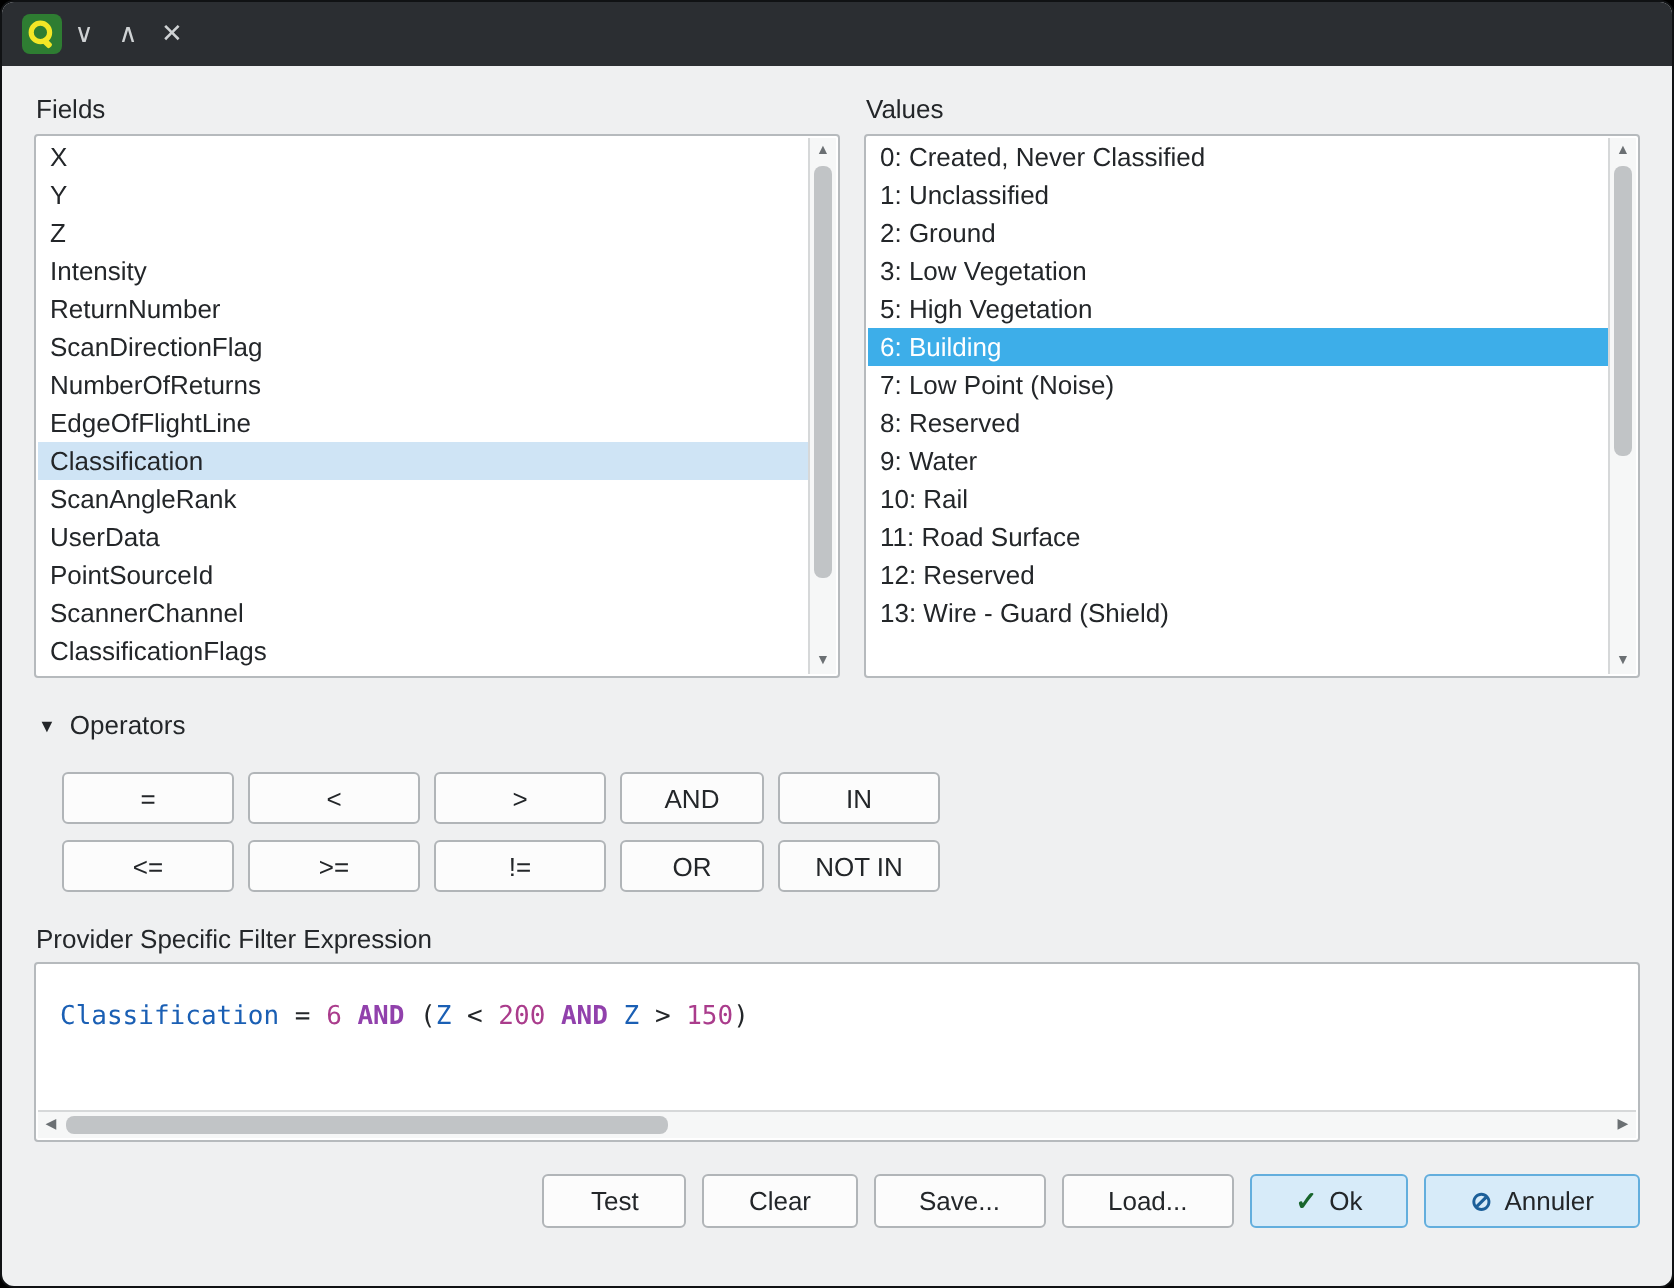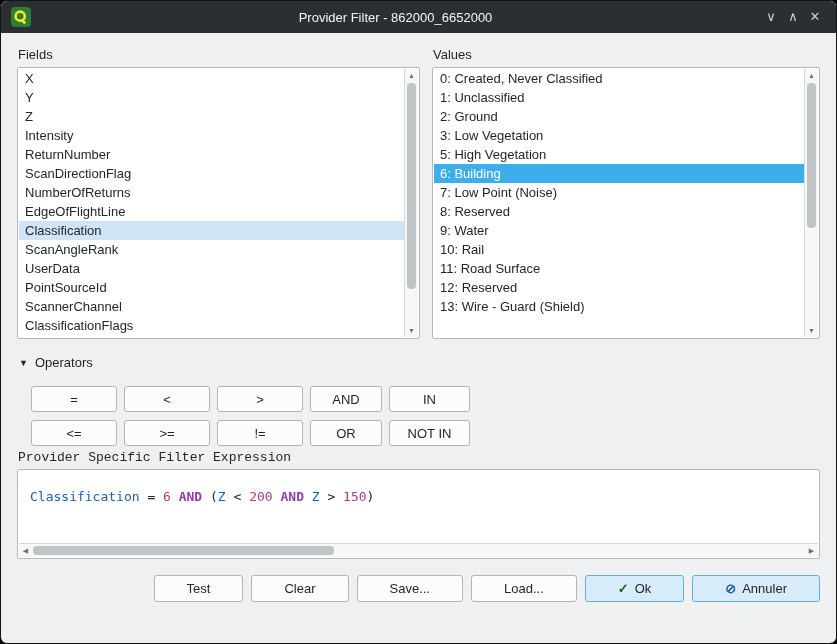--- a/index.html
+++ b/index.html
@@ -58,60 +58,59 @@
   .op-header { margin:16px 0 0 2px; display:flex; align-items:center; gap:7px; }
   .collapse-arrow { font-size:9px; color:#232629; }
   .op-row { margin:16px 0 0 14px; display:flex; gap:7px; }
   .op-row.second { margin-top:8px; }
   .op-btn {
     height:26px; background:#fcfcfc; border:1px solid #b1b5b8; border-radius:3px;
     font-size:13px; color:#232629; font-family:"Liberation Sans",sans-serif;
     display:inline-flex; align-items:center; justify-content:center;
   }
   
-  .expr-label { margin:4px 0 0 1px;font-family:Liberation Mono, monospace; }
+  .expr-label { margin:16px 0 0 1px; }
   .expr-box {
     margin-top:4px; height:90px; background:#ffffff; border:1px solid #b6babd;
     border-radius:2px; position:relative; overflow:hidden;
   }
   .expr-text {
     padding:19px 12px; font-family:"DejaVu Sans Mono",monospace; font-size:13px;
     white-space:nowrap;
   }
   .hscroll {
     position:absolute; left:1px; right:1px; bottom:1px; height:14px;
     background:#f6f7f7; border-top:1px solid #d6d8d9; display:flex;
   }
   .hsb-arrow { width:13px; font-size:7px; line-height:13px; text-align:center; color:#6b7073; flex:0 0 auto; }
   .hsb-track { flex:1; position:relative; }
   .hsb-thumb { position:absolute; top:2px; bottom:2px; left:1px; width:39%; background:#c1c4c6; border-radius:4px; }
   
   .footer { margin-top:16px; display:flex; justify-content:flex-end; gap:8px; }
   .push-btn {
-    height:27px; min-width:72px; padding:0 32px; background:#fcfcfc;
+    height:27px; min-width:72px; padding:0 22px; background:#fcfcfc;
     border:1px solid #b1b5b8; border-radius:3px; font-size:13px; color:#232629;
     font-family:"Liberation Sans",sans-serif; display:inline-flex; align-items:center;
     justify-content:center; gap:6px;
   }
   .btn-icon { font-size:13px; line-height:1; }
   .btn-icon-check { color:#18652c; font-weight:bold; }
   .btn-icon-cancel { color:#1c5f99; font-weight:bold; }
 </style>
 </head>
 <body>
 
 <div class="window">
 
   <div class="titlebar">
     <svg class="logo" viewBox="0 0 20 20">
       <rect x="0" y="0" width="20" height="20" rx="4" fill="#2e7d32"></rect>
       <circle cx="9.2" cy="9.2" r="4.6" fill="none" stroke="#f3e626" stroke-width="2.6"></circle>
       <rect x="11.5" y="11.5" width="5.5" height="3" rx="1" fill="#f3e626" transform="rotate(45 11.5 11.5)"></rect>
     </svg>
-    <div class="title">Provider Filter - 862000_6652000</div>
     <div class="tb-btn">∨</div>
     <div class="tb-btn">∧</div>
     <div class="tb-btn close">✕</div>
   </div>
 
   <div class="content">
 
     <div class="cols">
       <div class="col-fields">
         <div class="panel-label">Fields</div>

